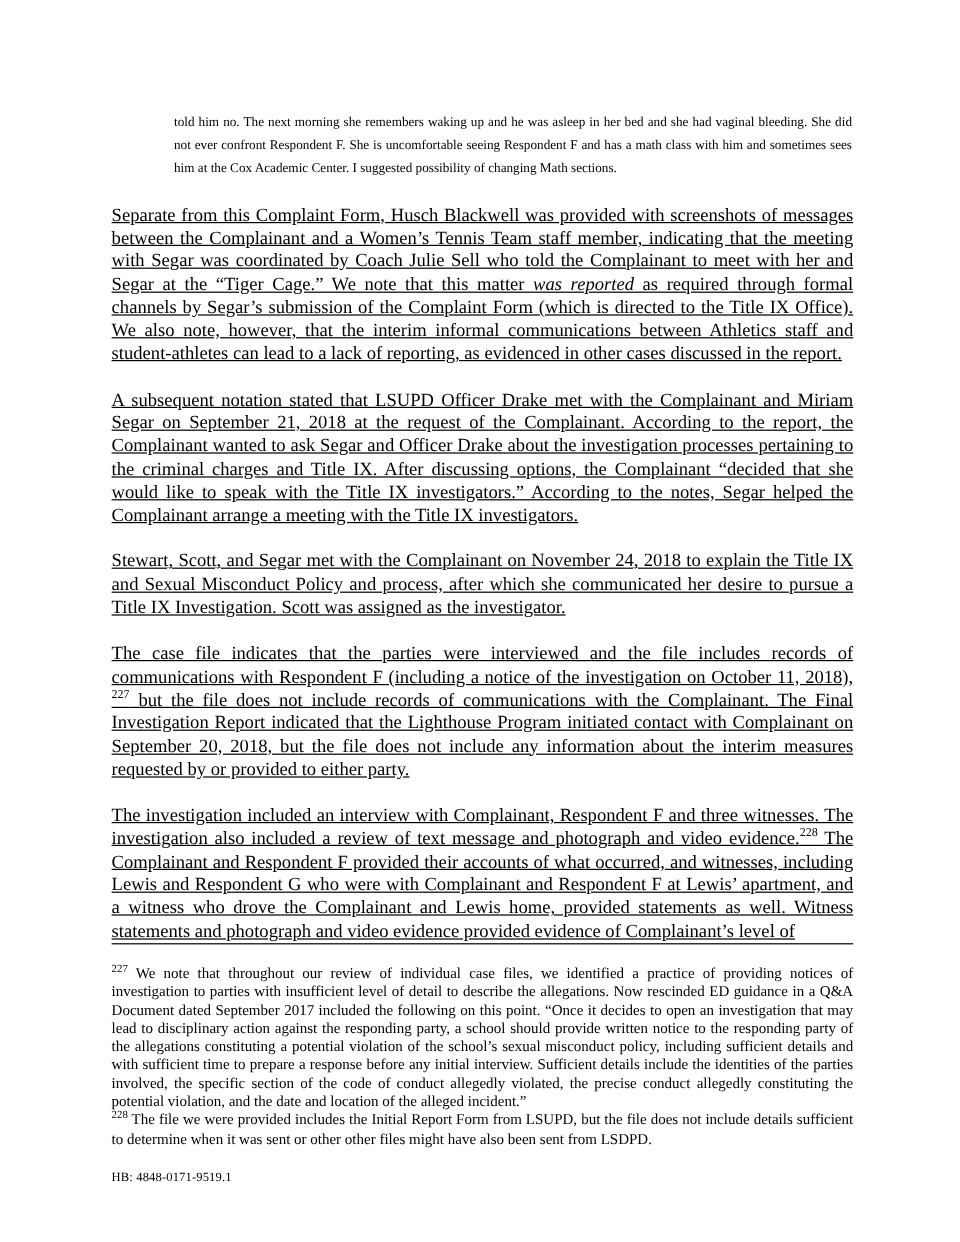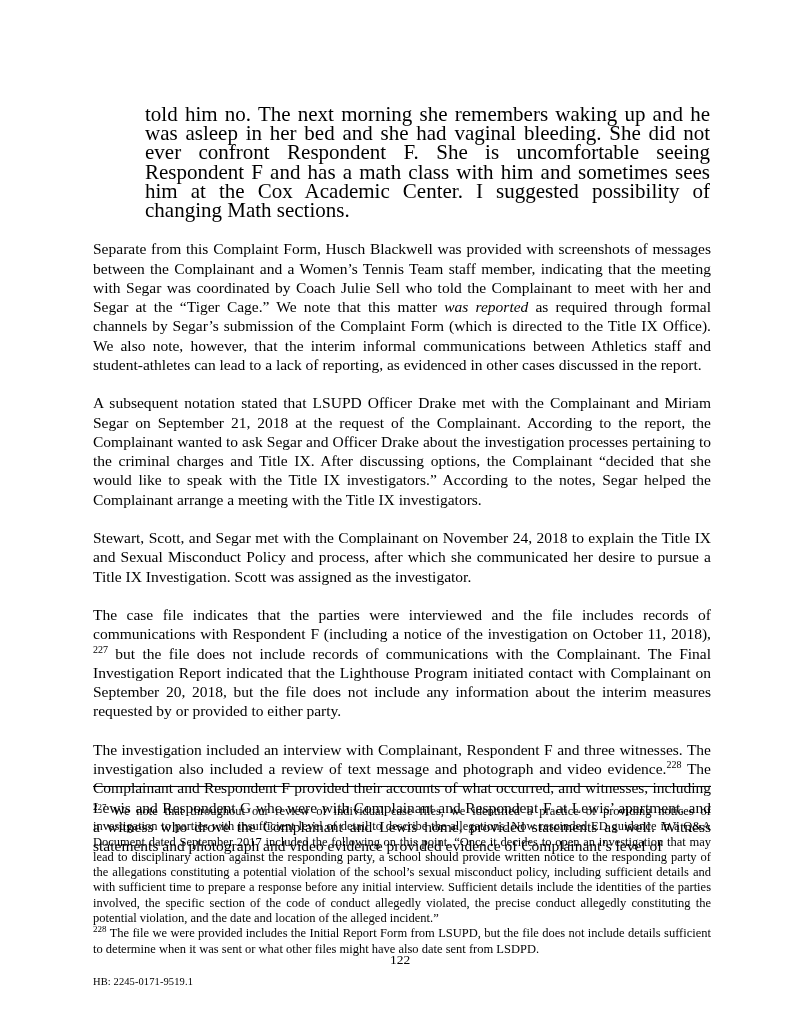--- a/index.html
+++ b/index.html
@@ -18,30 +18,31 @@
     inset: 0;
     background: #ffffff;
   }
   .content {
     position: absolute;
     top: 93px;
     left: 93px;
     width: 618px;
   }
   .block-quote {
-    margin: 12px 1px 0 52px;
-    font-size: 21px;
+    margin: 0 1px 0 52px;
+    font-size: 11px;
     line-height: 19.2px;
     text-align: justify;
   }
   p.body-para {
     margin: 19px 0 0 0;
     font-size: 15.5px;
     line-height: 19.3px;
     text-align: justify;
+    text-decoration: underline;
   }
   sup.fn-ref {
     font-size: 10px;
     line-height: 0;
     vertical-align: super;
   }
   .footnotes {
     position: absolute;
     top: 786px;
     left: 93px;
@@ -90,20 +91,19 @@
     <p class="body-para">Stewart, Scott, and Segar met with the Complainant on November 24, 2018 to explain the Title IX and Sexual Misconduct Policy and process, after which she communicated her desire to pursue a Title IX Investigation. Scott was assigned as the investigator.</p>
 
     <p class="body-para"><span>The case file indicates that the parties were interviewed and the file includes records of communications with Respondent F (including a notice of the investigation on October 11, 2018), </span><sup class="fn-ref">227</sup><span> but the file does not include records of communications with the Complainant. The Final Investigation Report indicated that the Lighthouse Program initiated contact with Complainant on September 20, 2018, but the file does not include any information about the interim measures requested by or provided to either party.</span></p>
 
     <p class="body-para"><span>The investigation included an interview with Complainant, Respondent F and three witnesses. The investigation also included a review of text message and photograph and video evidence.</span><sup class="fn-ref">228</sup><span> The Complainant and Respondent F provided their accounts of what occurred, and witnesses, including Lewis and Respondent G who were with Complainant and Respondent F at Lewis’ apartment, and a witness who drove the Complainant and Lewis home, provided statements as well. Witness statements and photograph and video evidence provided evidence of Complainant’s level of</span></p>
 
   </div>
 
   <div class="footnotes">
     <p class="footnote"><sup>227</sup><span> We note that throughout our review of individual case files, we identified a practice of providing notices of investigation to parties with insufficient level of detail to describe the allegations. Now rescinded ED guidance in a Q&amp;A Document dated September 2017 included the following on this point. “Once it decides to open an investigation that may lead to disciplinary action against the responding party, a school should provide written notice to the responding party of the allegations constituting a potential violation of the school’s sexual misconduct policy, including sufficient details and with sufficient time to prepare a response before any initial interview. Sufficient details include the identities of the parties involved, the specific section of the code of conduct allegedly violated, the precise conduct allegedly constituting the potential violation, and the date and location of the alleged incident.”</span></p>
-    <p class="footnote"><sup>228</sup><span> The file we were provided includes the Initial Report Form from LSUPD, but the file does not include details sufficient to determine when it was sent or what other files might have also date sent from LSDPD.</span></p>
+    <p class="footnote"><sup>228</sup><span> The file we were provided includes the Initial Report Form from LSUPD, but the file does not include details sufficient to determine when it was sent or other other files might have also been sent from LSDPD.</span></p>
   </div>
 
-  <div class="page-number">122</div>
 
-  <div class="doc-id">HB: 2245-0171-9519.1</div>
+  <div class="doc-id">HB: 4848-0171-9519.1</div>
 
 </div>
 
 </body></html>

